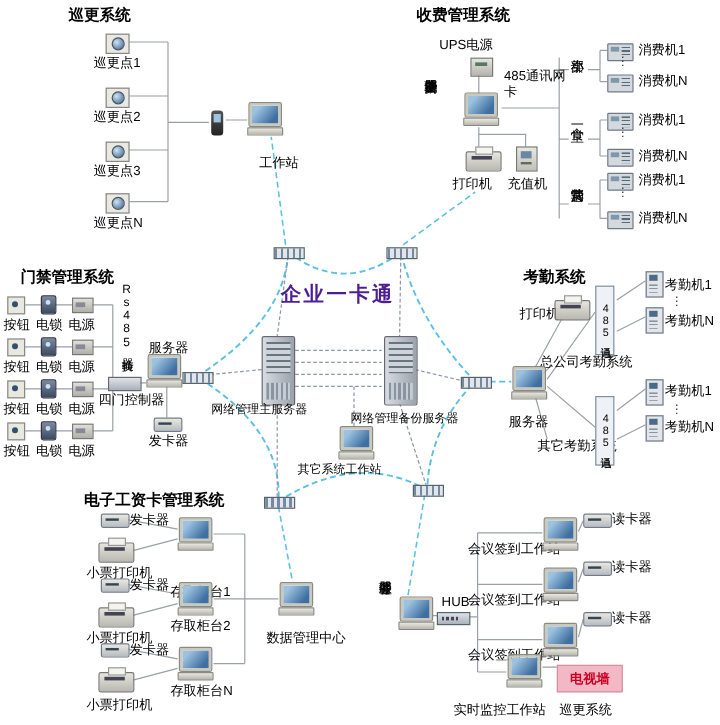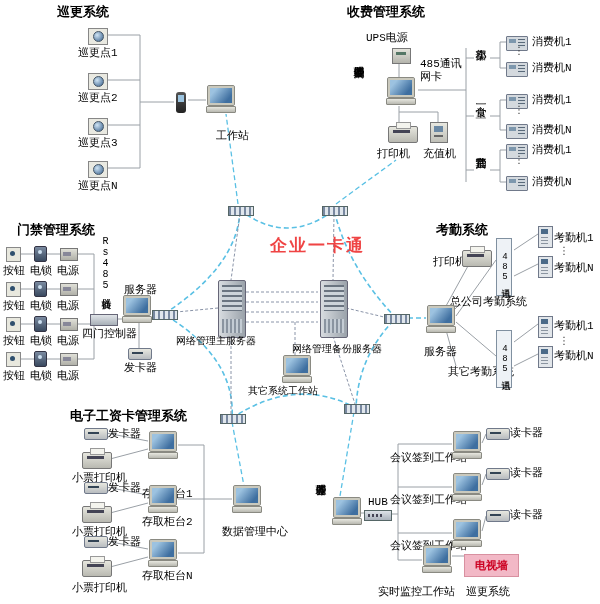--- a/index.html
+++ b/index.html
@@ -1,22 +1,22 @@
 <!DOCTYPE html>
 <html><head>
 <meta charset="utf-8">
 <style>
   html,body{margin:0;padding:0;background:#fff;}
   #stage{position:relative;width:600px;height:604px;background:#fff;overflow:hidden;
-         font-family:Liberation Mono, monospace;}
+         font-family:Liberation Sans, sans-serif;}
   svg.wires{position:absolute;left:0;top:0;pointer-events:none;}
   .L{position:absolute;font-size:11px;line-height:1.15;color:#000;white-space:nowrap;}
   .T{font-weight:bold;font-size:13px;}
   .V{writing-mode:vertical-rl;text-orientation:upright;white-space:normal;line-height:1.1;}
-  .CT{position:absolute;font-size:17px;font-weight:bold;color:#ef4444;letter-spacing:2px;margin-left:36px;}
+  .CT{position:absolute;font-size:17px;font-weight:bold;color:#4c1d95;letter-spacing:2px;}
   .dots{position:absolute;font-size:10px;color:#333;line-height:.9;}
   .wrap2{white-space:normal;width:52px;}
   .commbox{position:absolute;border:1px solid #8090a0;background:#eef2f6;
            writing-mode:vertical-rl;text-orientation:upright;font-size:9px;line-height:1.1;
            padding:2px 2px;text-align:center;color:#000;}
   .tvwall{position:absolute;background:#f2b8c6;border:1px solid #d890a0;color:#cc0022;
           font-size:11px;font-weight:bold;padding:3px 10px;}
   
   .ic{position:absolute;}
   .pc{width:30px;height:27px;}

